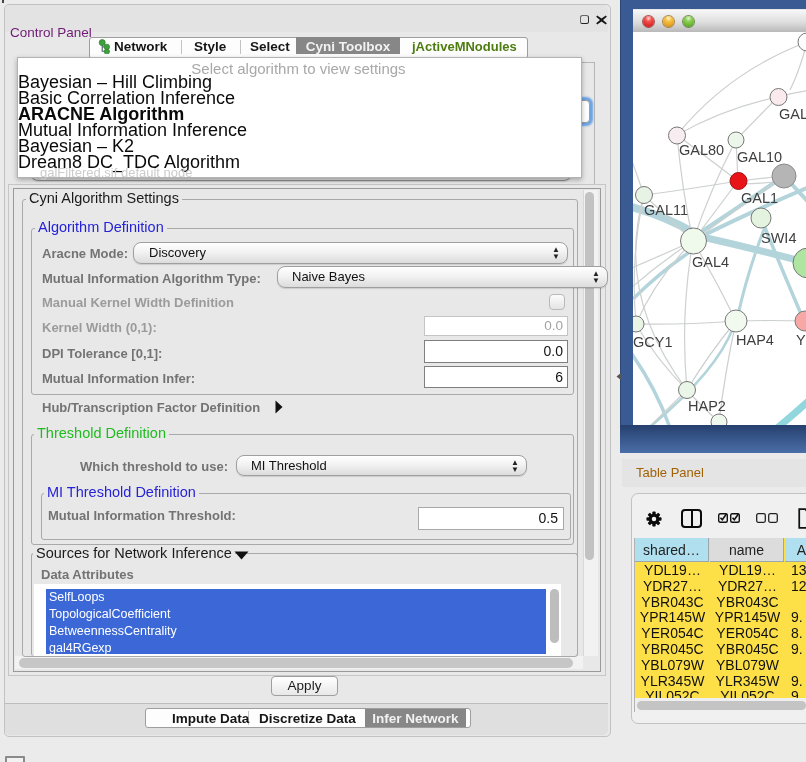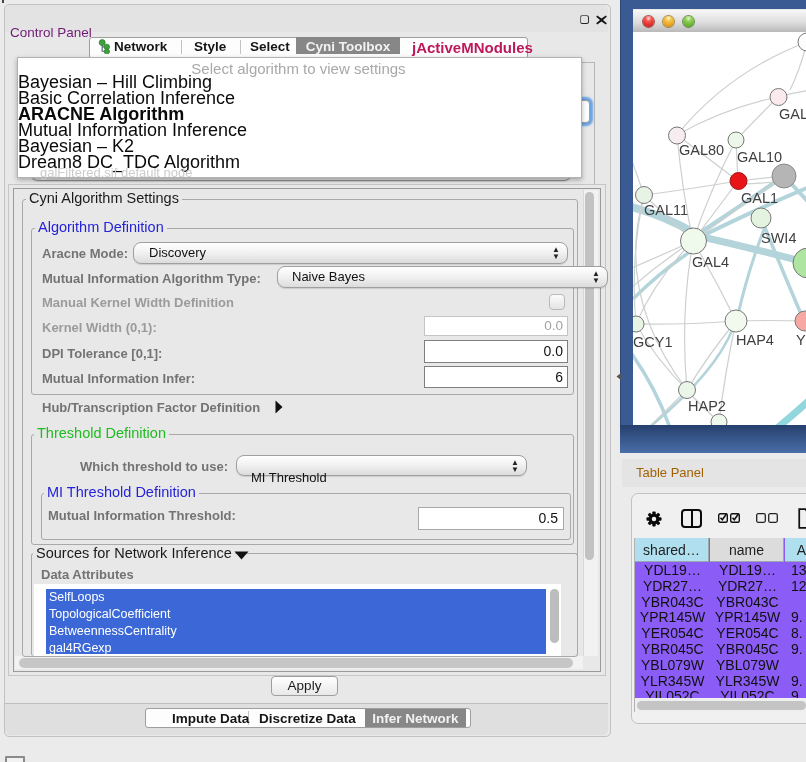--- a/index.html
+++ b/index.html
@@ -35,21 +35,21 @@
 <svg class="abs" style="left:97px;top:39px;" width="13" height="15" viewBox="0 0 15 17">
   <path d="M6 4 L6 14 L9 14 M6 9 L9 9" stroke="#5a6675" stroke-width="1.3" fill="none"></path>
   <rect x="2.5" y="0.5" width="7" height="7" rx="3.5" fill="#3da23d" stroke="#2c7a2c" stroke-width="0.8"></rect>
   <rect x="8.2" y="5.8" width="6.3" height="6.3" rx="3.1" fill="#3da23d" stroke="#2c7a2c" stroke-width="0.8"></rect>
   <rect x="8.2" y="11.8" width="6.3" height="5.2" rx="2.6" fill="#3da23d" stroke="#2c7a2c" stroke-width="0.8"></rect>
 </svg>
 <div class="abs" style="left:114px;top:39px;font-size:13.5px;font-weight:bold;color:#161616;">Network</div>
 <div class="abs" style="left:194px;top:39px;font-size:13.5px;font-weight:bold;color:#161616;">Style</div>
 <div class="abs" style="left:250px;top:39px;font-size:13.5px;font-weight:bold;color:#161616;">Select</div>
 <div class="abs" style="left:296px;top:39px;width:104px;text-align:center;font-size:13.5px;font-weight:bold;color:#f2f2f2;">Cyni Toolbox</div>
-<div class="abs" style="left:412px;top:39px;font-size:15px;font-weight:bold;color:#be185d;">jActiveMNodules</div>
+<div class="abs" style="left:412px;top:39px;font-size:13px;font-weight:bold;color:#4d7c0f;">jActiveMNodules</div>
 
 <div class="abs" style="left:560px;top:62px;width:34px;height:124px;border:1px solid #b5b5b5;border-left:none;"></div>
 <div class="abs" style="left:22px;top:184px;width:572px;height:1px;background:#b5b5b5;"></div>
 <div class="abs" style="left:572px;top:100px;width:16px;height:21px;border-radius:4px;background:#fff;box-shadow:0 0 2px 2.5px #6ba3e3;border:1px solid #9f9f9f;"></div>
 <div class="combo" style="left:30px;top:155px;width:540px;height:24px;border-color:#8f8f8f;"></div>
 <div class="abs" style="left:40px;top:165px;font-size:13px;color:#cccccc;z-index:32;">galFiltered.sif default node</div>
 
 <div class="abs" style="left:17px;top:57px;width:563px;height:119px;background:#ffffff;border:1px solid #b3b3b3;box-shadow:0 2px 5px rgba(0,0,0,.3);z-index:30;"></div>
 <div class="abs" style="left:17px;top:60px;width:563px;text-align:center;font-size:15px;color:#a8a8a8;z-index:31;">Select algorithm to view settings</div>
 <div class="abs" style="left:18px;top:74px;font-size:18px;color:#0a0a0a;line-height:16px;z-index:31;">Bayesian – Hill Climbing<br>Basic Correlation Inference<br><b>ARACNE Algorithm</b><br>Mutual Information Inference<br>Bayesian – K2<br>Dream8 DC_TDC Algorithm</div>
@@ -91,21 +91,21 @@
 <div class="abs lbl" style="left:42px;top:400px;font-size:13px;">Hub/Transcription Factor Definition</div>
 <svg class="abs" style="left:275px;top:400px;" width="8" height="14">
     <polygon points="0.5,0.5 7.5,7 0.5,13.5" fill="#111"></polygon>
   </svg>
 
 <div class="group" style="left:31px;top:434px;width:541px;height:109px;"></div>
 <div class="gtitle" style="left:34px;top:426px;color:#1fbc1f;">Threshold Definition</div>
 
 <div class="abs lbl" style="left:80px;top:459px;">Which threshold to use:</div>
 <div class="combo" style="left:236px;top:455px;width:289px;height:19px;">
-  <span style="position:absolute;left:14px;top:2px;font-size:13px;color:#111;margin-top:12px;">MI Threshold</span>
+  <span style="position:absolute;left:14px;top:2px;font-size:13px;color:#111;">MI Threshold</span>
   <span class="ar">▲<br>▼</span>
 </div>
 
 <div class="group" style="left:41px;top:493px;width:528px;height:45px;"></div>
 <div class="gtitle" style="left:44px;top:485px;color:#2522d8;">MI Threshold Definition</div>
 <div class="abs lbl" style="left:48px;top:508px;">Mutual Information Threshold:</div>
 <div class="field" style="left:418px;top:507px;width:139px;height:19px;border:1px solid #a8a8a8;padding:2px 5px 0 0;font-size:14px;">0.5</div>
 
 <div class="group" style="left:31px;top:553px;width:545px;height:102px;border-bottom:none;"></div>
 <div class="gtitle" style="left:33px;top:546px;color:#1a1a1a;">Sources for Network Inference</div>
@@ -252,21 +252,21 @@
   <path d="M14.5 4.8 L16.3 6.8 L20.6 0.8" stroke="#111" stroke-width="1.6" fill="none"></path>
 </svg>
 <svg class="abs" style="left:756px;top:513px;" width="22" height="10" viewBox="0 0 22 10">
   <rect x="0.7" y="0.7" width="8.6" height="8.6" rx="1.5" fill="none" stroke="#222" stroke-width="1.3"></rect>
   <rect x="12.7" y="0.7" width="8.6" height="8.6" rx="1.5" fill="none" stroke="#222" stroke-width="1.3"></rect>
 </svg>
 <svg class="abs" style="left:797px;top:508px;" width="12" height="21" viewBox="0 0 11 24">
   <path d="M1.2 1.2 L8 1.2 L11 5 L11 22.8 L1.2 22.8 Z" fill="none" stroke="#111" stroke-width="2"></path>
 </svg>
 
-<div class="abs" style="left:635px;top:538px;width:171px;height:160px;background:#8b5cf6;overflow:hidden;">
+<div class="abs" style="left:635px;top:538px;width:171px;height:160px;background:#fde047;overflow:hidden;">
   <div style="position:absolute;left:0;top:0;width:74px;height:24px;background:#b0e0ef;border-right:1px solid #9aa7ac;border-bottom:1px solid #9aa7ac;text-align:center;font-size:14px;color:#222;padding-top:4px;box-sizing:border-box;">shared…</div>
   <div style="position:absolute;left:75px;top:0;width:74px;height:24px;background:#dcdcdc;border-right:1px solid #9aa7ac;border-bottom:1px solid #9aa7ac;text-align:center;font-size:14px;color:#222;padding-top:4px;box-sizing:border-box;">name</div>
   <div style="position:absolute;left:150px;top:0;width:21px;height:24px;background:#b0e0ef;border-bottom:1px solid #9aa7ac;font-size:14px;color:#222;padding-top:4px;box-sizing:border-box;text-align:right;">A</div>
   <div style="position:absolute;left:0;top:25px;width:75px;text-align:center;font-size:14px;color:#111;line-height:15.8px;">YDL19…<br>YDR27…<br>YBR043C<br>YPR145W<br>YER054C<br>YBR045C<br>YBL079W<br>YLR345W<br>YIL052C</div>
   <div style="position:absolute;left:75px;top:25px;width:75px;text-align:center;font-size:14px;color:#111;line-height:15.8px;">YDL19…<br>YDR27…<br>YBR043C<br>YPR145W<br>YER054C<br>YBR045C<br>YBL079W<br>YLR345W<br>YIL052C</div>
   <div style="position:absolute;left:156px;top:25px;width:20px;font-size:14px;color:#111;line-height:15.8px;">13<br>12<br>&nbsp;<br>9.<br>8.<br>9.<br>&nbsp;<br>9.<br>9.</div>
 </div>
 <div class="abs" style="left:635px;top:698px;width:171px;height:14px;background:#efefef;"></div>
 <div class="abs" style="left:634px;top:538px;width:1px;height:174px;background:#b2b2b2;"></div>
 <div class="abs" style="left:637px;top:701px;width:169px;height:9px;background:#c4c4c4;border-radius:4.5px;"></div>

